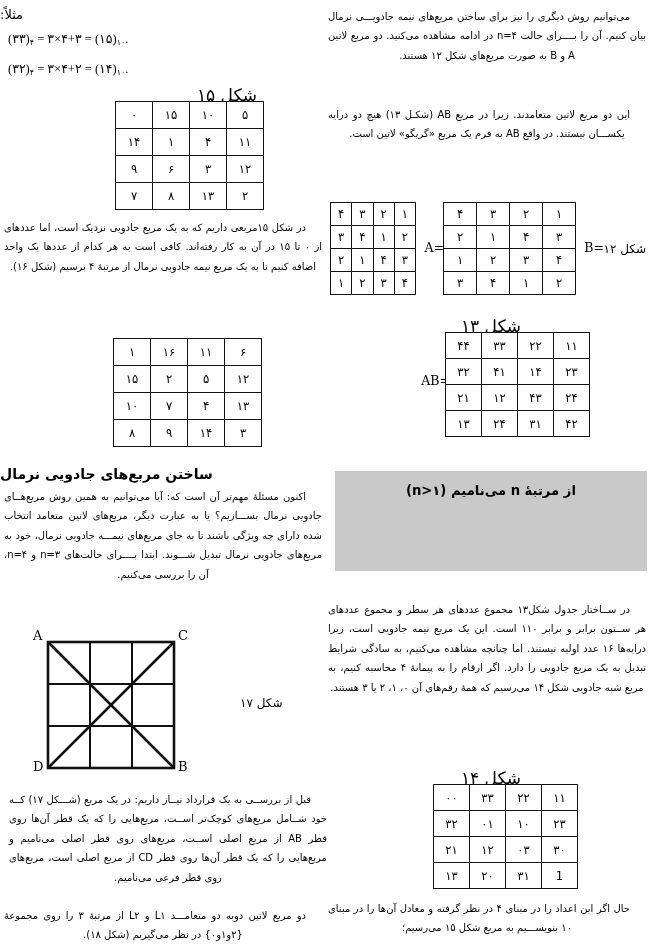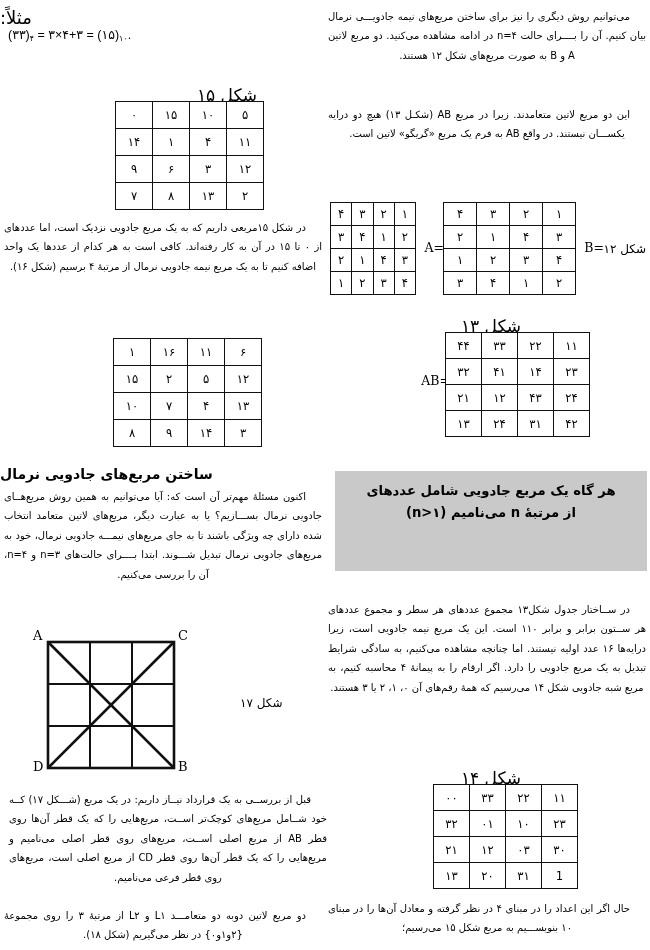--- a/index.html
+++ b/index.html
@@ -56,23 +56,23 @@
     letter-spacing: -0.2px;
   }
 
   
   .eqblock {
     position: absolute;
     direction: ltr;
     text-align: left;
   }
   .eq {
-    font-family: Liberation Sans, sans-serif;
+    font-family: Liberation Serif, serif;
     font-size: 12.5px;
-    line-height: 19px;
+    line-height: 26px;
     white-space: nowrap;
     direction: ltr;
   }
   .eq sub {
     font-size: 8px;
     vertical-align: -0.25em;
   }
 
   
   .figwrap { position: absolute; }
@@ -245,21 +245,20 @@
               <td>۴۲</td>
               <td>۳۱</td>
               <td>۲۴</td>
               <td>۱۳</td>
             </tr>
           </tbody>
       </table>
     </div>
 
     <div class="callout" style="top:471px;right:3px;width:312px;height:100px;">
-      <p class="ctext">هر گاه یک مربع جادویی شامل عددهای</p>
       <p class="ctext">از مرتبهٔ n می‌نامیم (n&gt;۱)</p>
     </div>
 
     <p class="para indent" style="position:absolute;top:600px;right:0;width:318px;">در ســاختار جدول شکل۱۳ مجموع عددهای هر سطر و مجموع عددهای هر ســتون برابر و برابر ۱۱۰ است. این یک مربع نیمه جادویی است، زیرا درایه‌ها ۱۶ عدد اولیه نیستند. اما چنانچه مشاهده می‌کنیم، به سادگی شرایط تبدیل به یک مربع جادویی را دارد. اگر ارقام را به پیمانهٔ ۴ محاسبه کنیم، به مربع شبه جادویی شکل ۱۴ می‌رسیم که همهٔ رقم‌های آن ۰، ۱، ۲ یا ۳ هستند.</p>
 
     <div class="figwrap" style="top:768px;right:0;width:318px;height:130px;">
       <div class="figcap" style="width:170px;margin-right:74px;">شکل ۱۴</div>
       <table class="grid g4m" style="position:absolute;top:16px;right:72px;">
         <tbody id="m-14">
             <tr>
@@ -288,27 +287,32 @@
             </tr>
           </tbody>
       </table>
     </div>
 
     <p class="para indent" style="position:absolute;top:899px;right:0;width:318px;">حال اگر این اعداد را در مبنای ۴ در نظر گرفته و معادل آن‌ها را در مبنای ۱۰ بنویســـیم به مربع شکل ۱۵ می‌رسیم؛</p>
   </div>
 
   <div class="col col-left">
 
-    <div style="position:absolute;top:7px;left:0;width:318px;text-align:left;direction:rtl;font-size:18px;">مثلاً:</div>
+    <div style="position:absolute;top:7px;left:0;width:318px;text-align:left;direction:rtl;font-size:13px;">مثلاً:</div>
 
     <div class="eqblock" style="top:26px;left:8px;">
       <div class="eq">
         <span>(۳۳)</span><sub>۴</sub>
         <span>= ۳×۴+۳ =</span>
         <span>(۱۵)</span><sub>۱۰</sub><span>.</span>
+      </div>
+      <div class="eq">
+        <span>(۳۲)</span><sub>۴</sub>
+        <span>= ۳×۴+۲ =</span>
+        <span>(۱۴)</span><sub>۱۰</sub><span>.</span>
       </div>
     </div>
 
     <div class="figwrap" style="top:85px;left:0;width:318px;height:130px;">
       <div class="figcap" style="width:182px;margin-left:112px;">شکل ۱۵</div>
       <table class="grid g4" style="position:absolute;top:16px;left:115px;">
         <tbody id="m-15">
             <tr>
               <td>۵</td>
               <td>۱۰</td>

